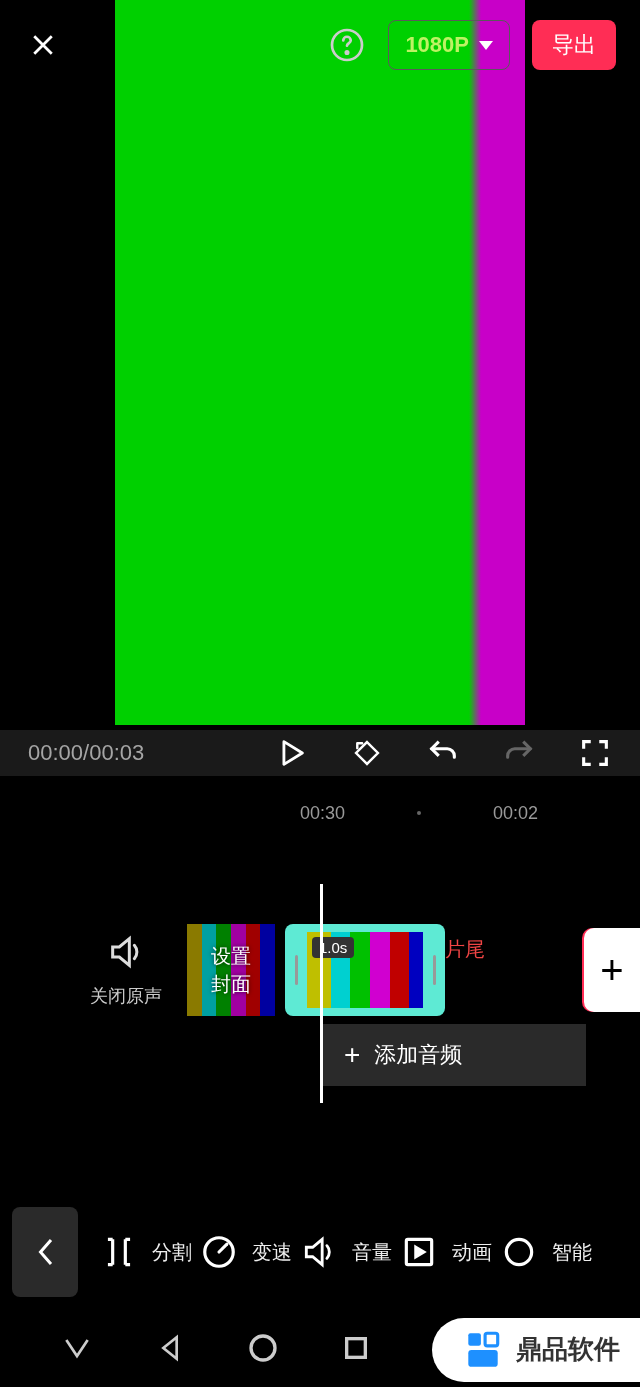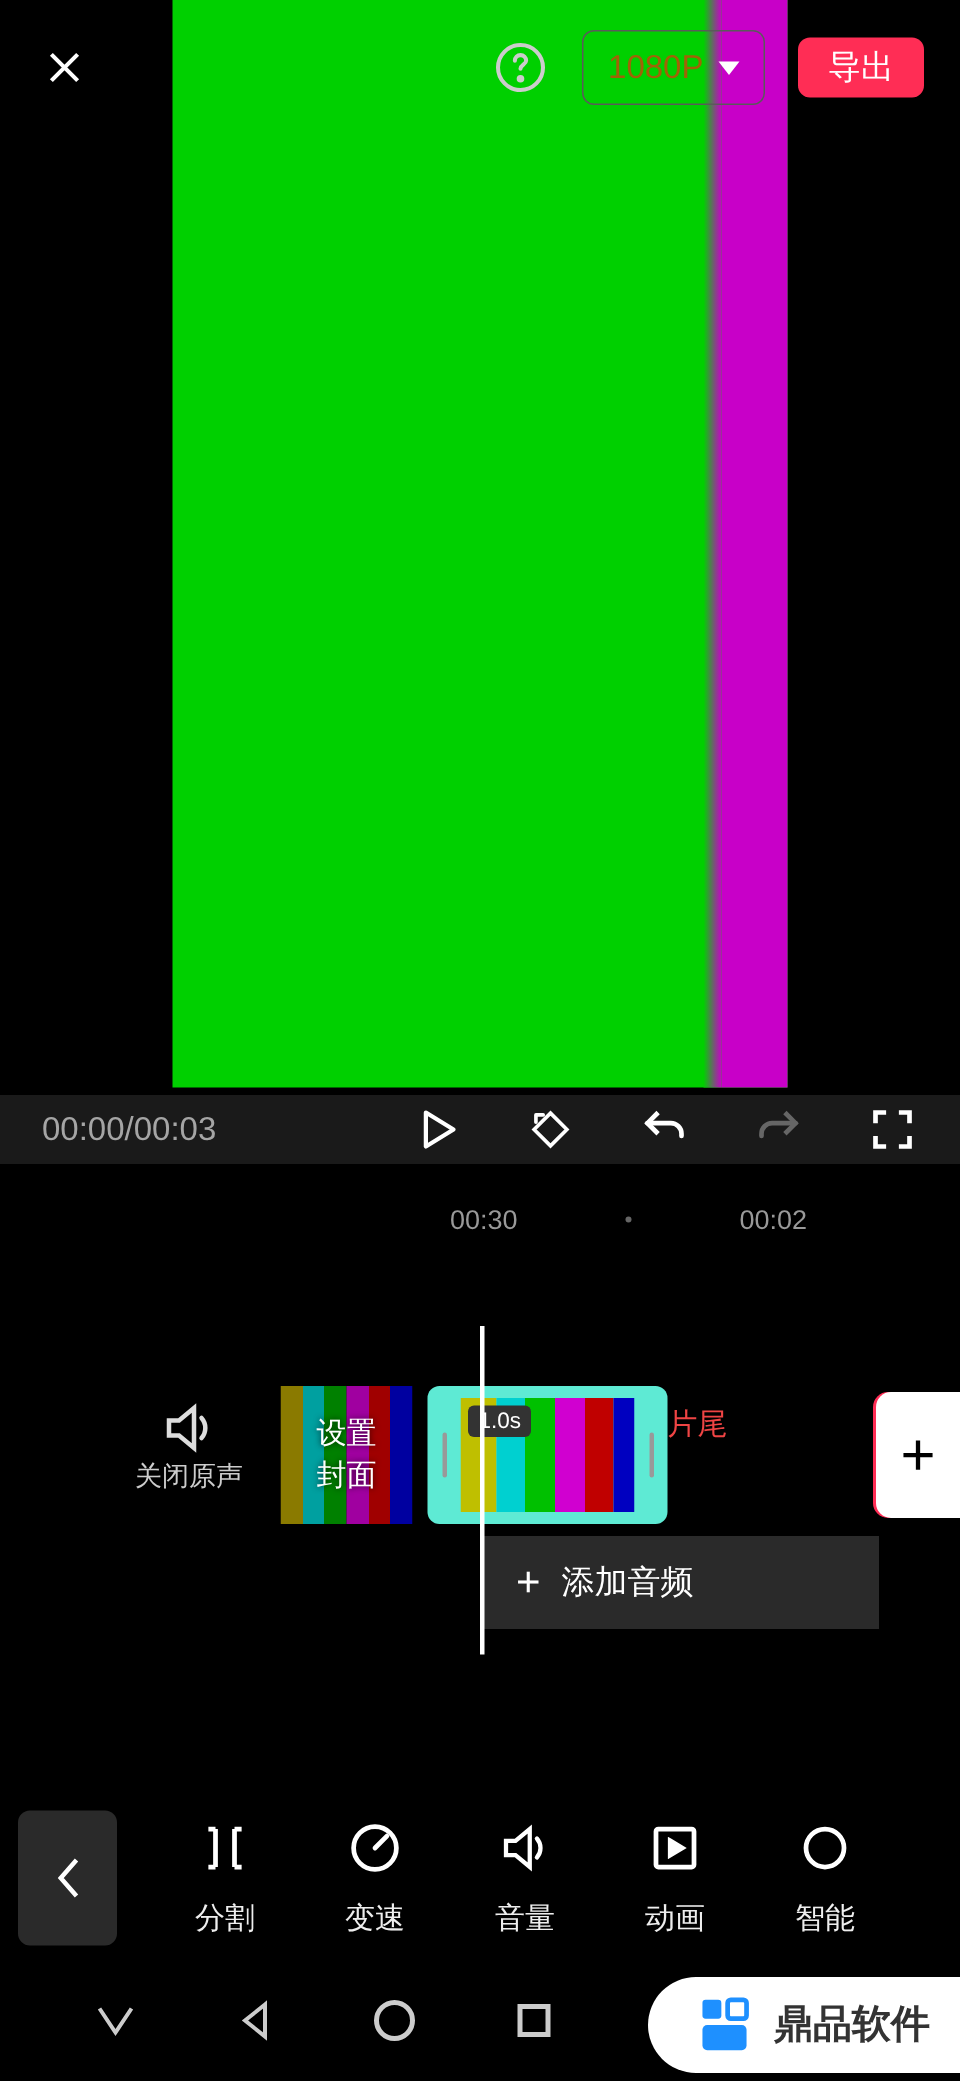--- a/index.html
+++ b/index.html
@@ -4,36 +4,36 @@
 <style>
 *{margin:0;padding:0;box-sizing:border-box;-webkit-tap-highlight-color:transparent}
 body{width:640px;height:1387px;background:#000;font-family:-apple-system,BlinkMacSystemFont,"PingFang SC","Microsoft YaHei",sans-serif;overflow:hidden;position:relative;color:#fff}
 .topbar{position:absolute;top:0;left:0;right:0;height:90px;display:flex;align-items:center;justify-content:space-between;padding:0 24px;z-index:10}
 .close-x{width:38px;height:38px;display:flex;align-items:center;justify-content:center;cursor:pointer}
 .close-x svg{width:30px;height:30px}
 .topbar-right{display:flex;align-items:center;gap:22px}
 .help-circle{width:38px;height:38px;display:flex;align-items:center;justify-content:center;cursor:pointer}
 .help-circle svg{width:36px;height:36px}
 .res-select{height:50px;border:1.5px solid #5a5a5a;border-radius:8px;display:flex;align-items:center;padding:0 16px;gap:10px;cursor:pointer}
-.res-select span{font-size:22px;color:#a16207;font-weight:400}
+.res-select span{font-size:22px;color:#bef264;font-weight:700}
 .tri-down{width:0;height:0;border-left:7px solid transparent;border-right:7px solid transparent;border-top:9px solid #fff}
-.export-btn{height:40px;background:#ff2d55;border-radius:8px;padding:0 20px;display:flex;align-items:center;font-size:22px;color:#fff;font-weight:500;cursor:pointer}
+.export-btn{height:50px;background:#ff2d55;border-radius:8px;padding:0 20px;display:flex;align-items:center;font-size:22px;color:#fff;font-weight:500;cursor:pointer}
 .preview{position:absolute;top:0;left:115px;width:410px;height:725px;background:#00d000}
 .preview .mag{position:absolute;right:0;top:0;width:44px;height:100%;background:#c800c8}
 .preview .mag::before{content:"";position:absolute;left:-12px;top:0;width:12px;height:100%;background:linear-gradient(to right,#00d000,#c800c8)}
 .controls{position:absolute;top:730px;left:0;right:0;height:46px;background:#1a1a1a;display:flex;align-items:center;padding:0 28px}
 .time-d{font-size:22px;color:#a5a5a5;flex:1}
 .ctrl-icons{display:flex;align-items:center;gap:42px}
 .ctrl-ic{width:34px;height:34px;display:flex;align-items:center;justify-content:center;cursor:pointer}
 .ctrl-ic svg{width:100%;height:100%}
 .ruler{position:absolute;top:798px;left:0;right:0;height:30px;display:flex;align-items:center;font-size:18px;color:#999}
 .ruler span:first-child{margin-left:300px}
 .ruler .dot{margin:0 72px;width:4px;height:4px;background:#666;border-radius:50%}
 .track-area{position:absolute;top:884px;left:0;right:0;height:220px}
-.mute-col{position:absolute;left:90px;top:48px;display:flex;flex-direction:column;align-items:center;}
+.mute-col{position:absolute;left:90px;top:48px;display:flex;flex-direction:column;align-items:center;gap:12px}
 .mute-col svg{width:40px;height:40px}
 .mute-col span{font-size:18px;color:#ccc}
 .cover-btn{position:absolute;left:187px;top:40px;width:88px;height:92px;display:flex;flex-direction:column;align-items:center;justify-content:center;font-size:20px;color:#fff;line-height:28px;text-align:center;cursor:pointer;overflow:hidden}
 .cover-bars{position:absolute;inset:0;display:flex}
 .cover-bars div{height:100%}
 .cover-btn span{position:relative;z-index:1;text-shadow:0 0 4px rgba(0,0,0,0.8)}
 .sel-clip{position:absolute;left:285px;top:40px;width:160px;height:92px;background:#5eead4;border-radius:8px;cursor:pointer;display:flex;align-items:center}
 .sel-handle{width:22px;height:100%;display:flex;align-items:center;justify-content:center}
 .sel-handle::before{content:"";width:3px;height:30px;background:#999;border-radius:2px}
 .sel-content{flex:1;height:76px;display:flex;overflow:hidden;position:relative}
@@ -41,21 +41,21 @@
 .dur-badge{position:absolute;top:5px;left:5px;background:#333;color:#fff;font-size:15px;padding:2px 7px;border-radius:4px;z-index:2}
 .tail{position:absolute;left:445px;top:52px;font-size:20px;color:#ef4444}
 .add-clip{position:absolute;right:0;top:44px;width:56px;height:84px;background:#fff;border-radius:10px 0 0 10px;display:flex;align-items:center;justify-content:center;font-size:40px;color:#000;cursor:pointer;box-shadow:-2px 0 0 #ff2d55,2px 0 0 #00d4ff}
 .add-audio{position:absolute;left:322px;top:140px;right:54px;height:62px;background:#2a2a2a;display:flex;align-items:center;padding:0 22px;gap:14px;font-size:22px;color:#fff;cursor:pointer;font-weight:500}
 .add-audio .plus{font-size:28px;font-weight:300}
 .playhead{position:absolute;left:320px;top:0;width:3px;height:219px;background:#fff;z-index:5}
 .toolbar{position:absolute;top:1192px;left:0;right:0;height:120px;display:flex;align-items:center}
 .back-chip{width:66px;height:90px;background:#2a2a2a;margin-left:12px;border-radius:8px;display:flex;align-items:center;justify-content:center;cursor:pointer;flex-shrink:0}
 .back-chip svg{width:18px;height:30px}
 .tool-scroll{flex:1;display:flex;overflow:hidden;padding-left:22px}
-.tool{width:100px;display:flex;flex-direction:column;align-items:center;gap:14px;cursor:pointer;flex-shrink:0}
+.tool{width:100px;display:flex;flex-direction:row;align-items:center;gap:14px;cursor:pointer;flex-shrink:0}
 .tool svg{width:38px;height:38px}
 .tool span{font-size:20px;color:#eee}
 .navbar{position:absolute;bottom:0;left:0;right:0;height:75px;background:#000;display:flex;align-items:center}
 .nav-l{flex:1;display:flex;align-items:center;justify-content:space-around;padding:0 30px}
 .nav-l div{cursor:pointer}
 .nav-l svg{width:32px;height:32px}
 .brand{background:#fff;height:64px;border-radius:32px 0 0 32px;padding:0 22px 0 30px;display:flex;align-items:center;gap:12px;margin-right:-2px}
 .brand-logo{width:42px;height:42px}
 .brand span{font-size:26px;color:#333;font-weight:700}
 </style>

